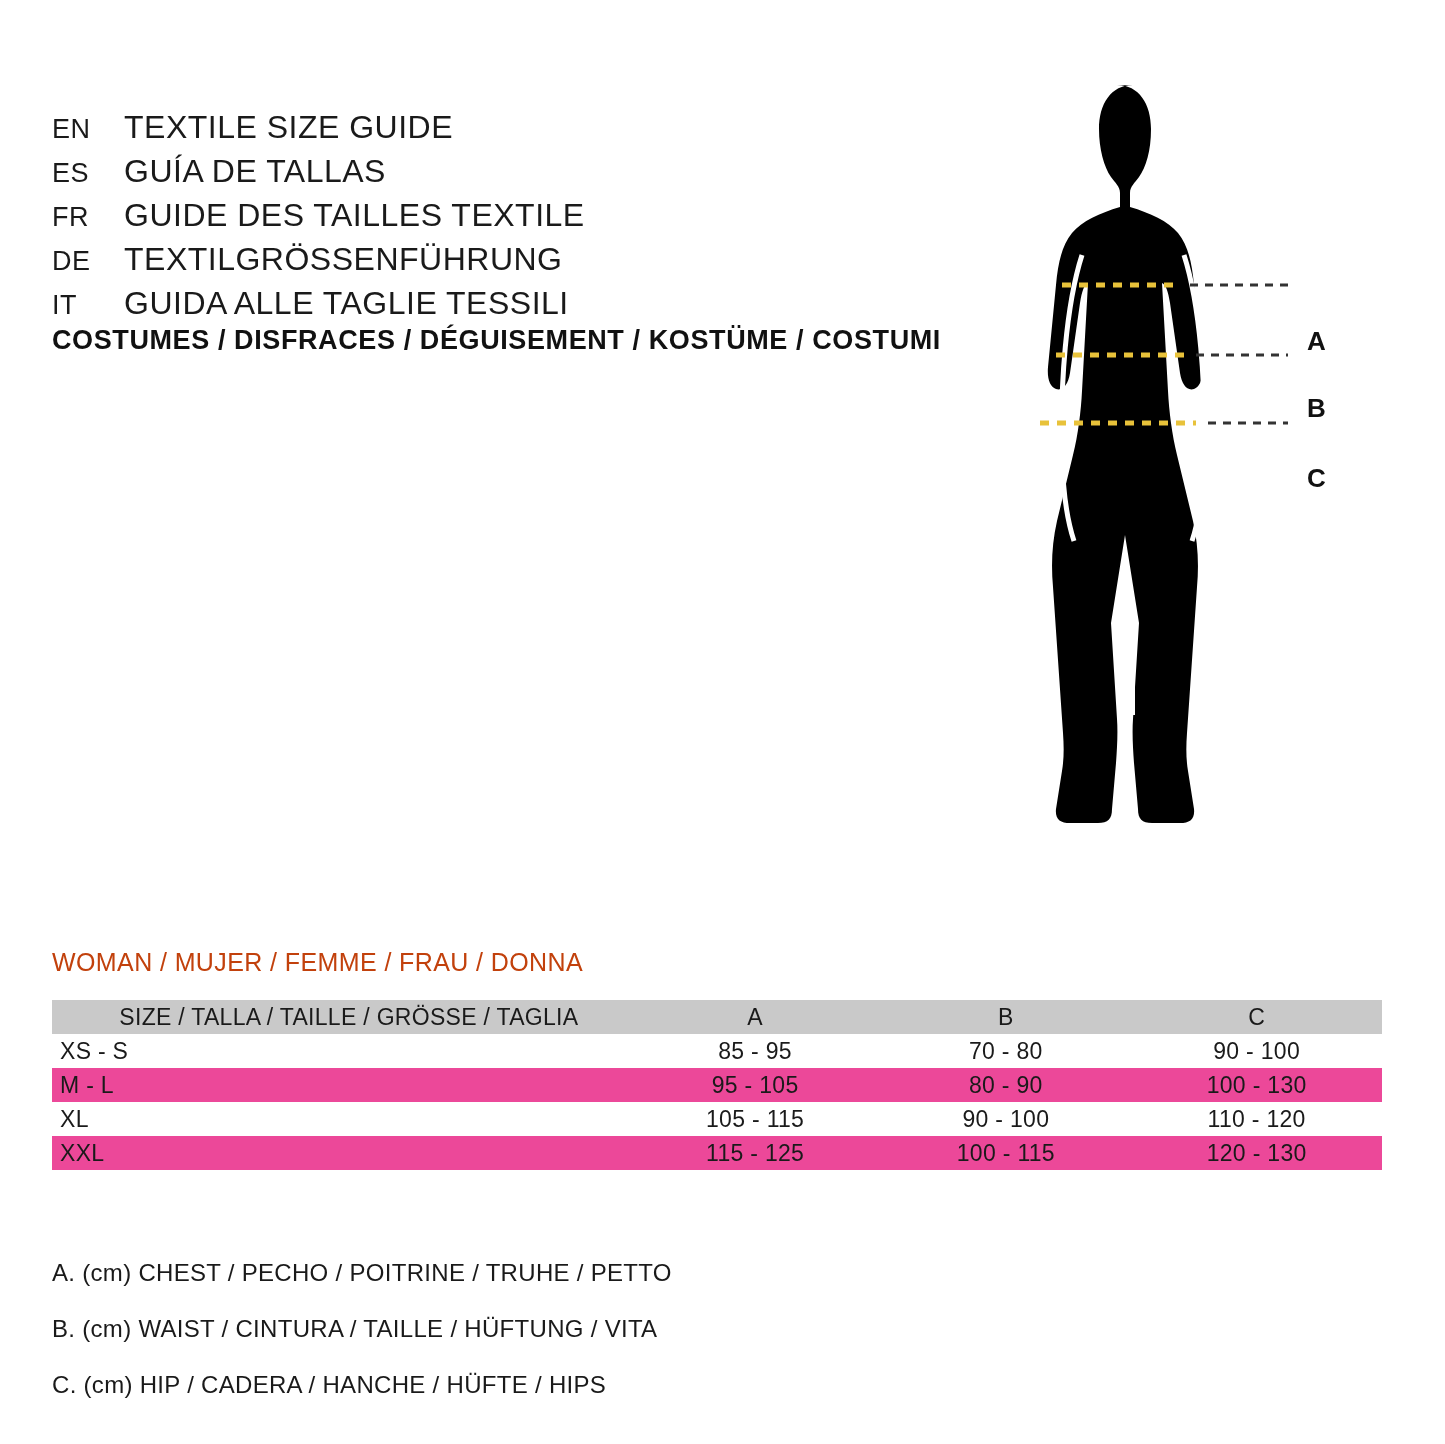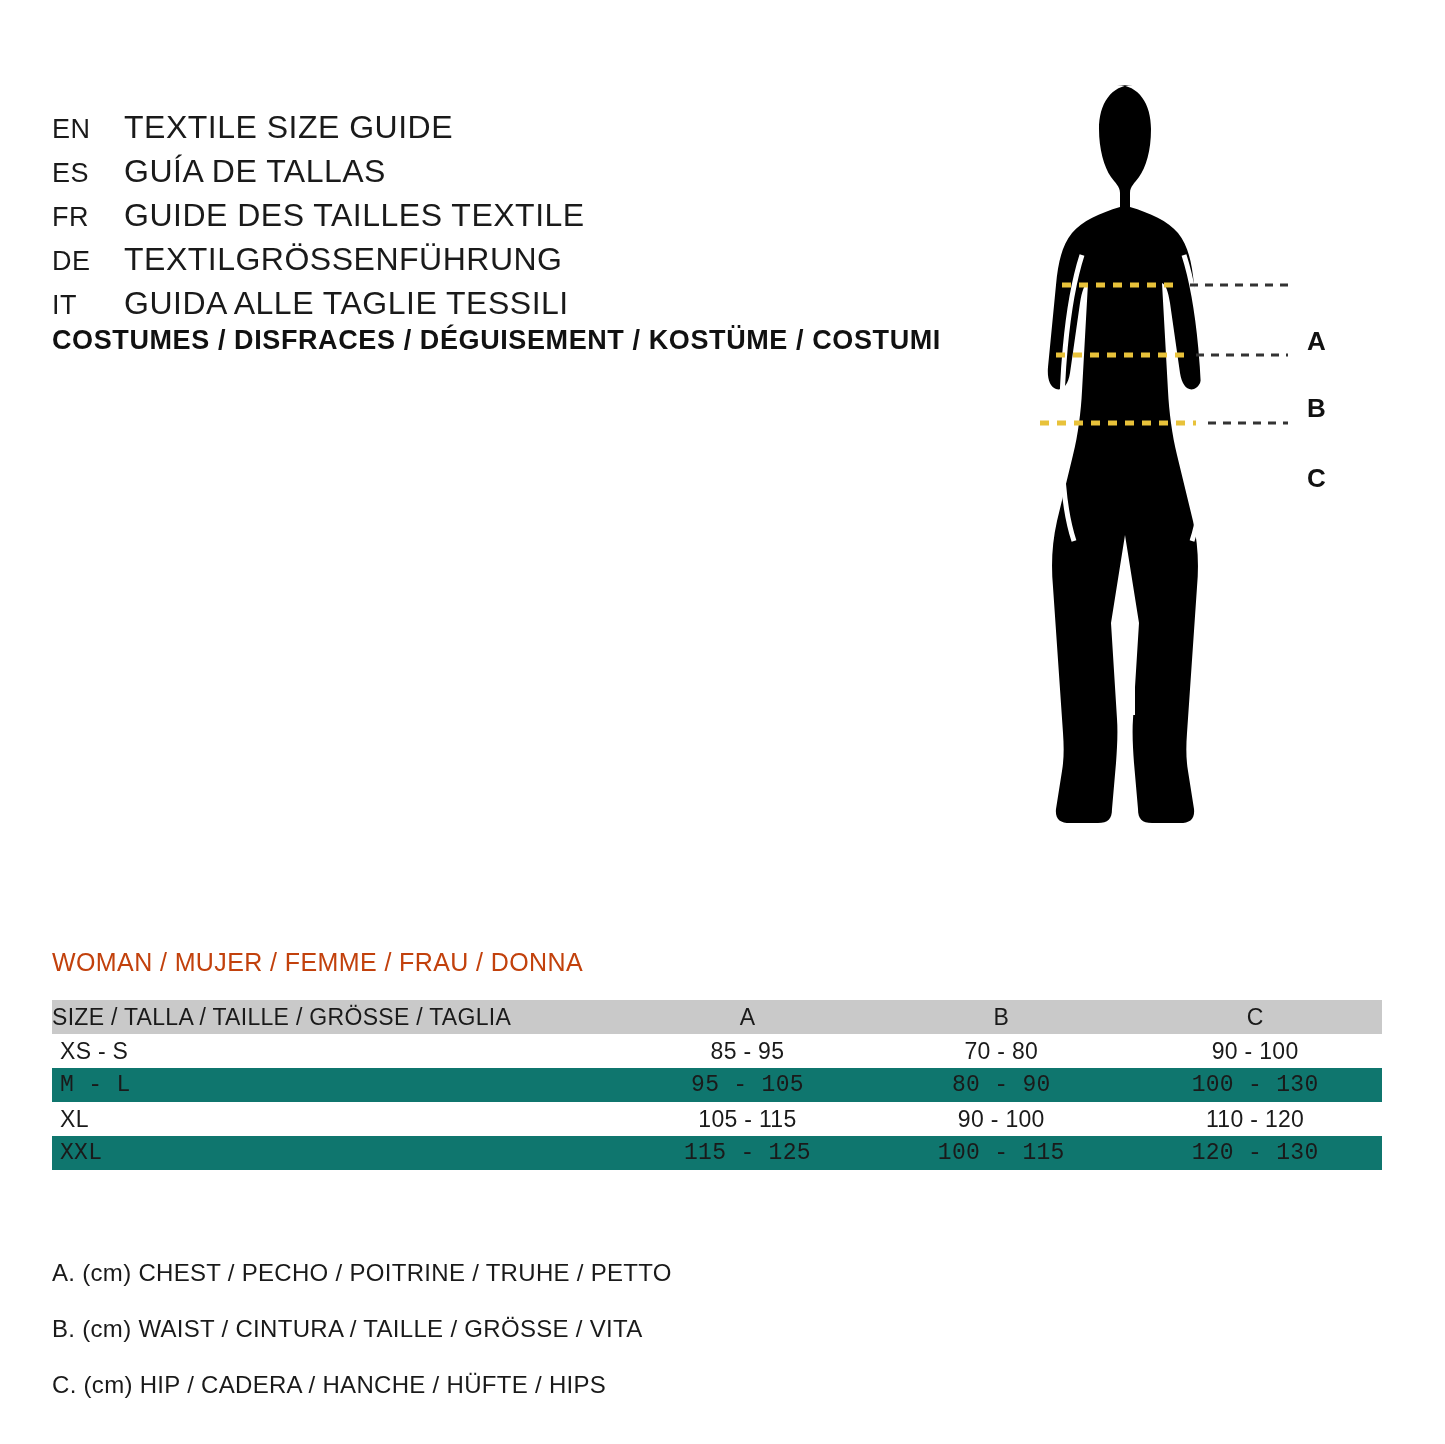--- a/index.html
+++ b/index.html
@@ -95,38 +95,37 @@
     padding: 0;
     height: 34px;
     font-weight: normal;
     color: #1a1a1a;
     letter-spacing: 0.3px;
   }
   thead tr {
     background: #c9c9c9;
   }
   thead th.col-size {
-    text-align: left;
-    padding-left: 0;
+    text-align: center;
+    padding-left: 16px;
     width: 560px;
   }
   thead th.col-m {
     text-align: center;
     width: 250px;
   }
   tbody td.col-size {
     text-align: left;
     padding-left: 8px;
   }
   tbody td.col-m {
     text-align: center;
   }
   tbody tr.alt {
-    background: #0f766e;
-    font-family: Liberation Mono, monospace;
+    background: #ec4899;
   }
   tbody tr.plain {
     background: #ffffff;
   }
 
   
   .notes {
     position: absolute;
     left: 52px;
     top: 1245px;
@@ -286,15 +285,15 @@
       <td class="col-size">XXL</td>
       <td class="col-m">115 - 125</td>
       <td class="col-m">100 - 115</td>
       <td class="col-m">120 - 130</td>
     </tr>
   </tbody>
 </table>
 
 <div class="notes">
   <div class="note-row">A. (cm) CHEST / PECHO / POITRINE / TRUHE / PETTO</div>
-  <div class="note-row">B. (cm) WAIST / CINTURA / TAILLE / GRÖSSE / VITA</div>
+  <div class="note-row">B. (cm) WAIST / CINTURA / TAILLE / HÜFTUNG / VITA</div>
   <div class="note-row">C. (cm) HIP / CADERA / HANCHE / HÜFTE / HIPS</div>
 </div>
 
 </body></html>

